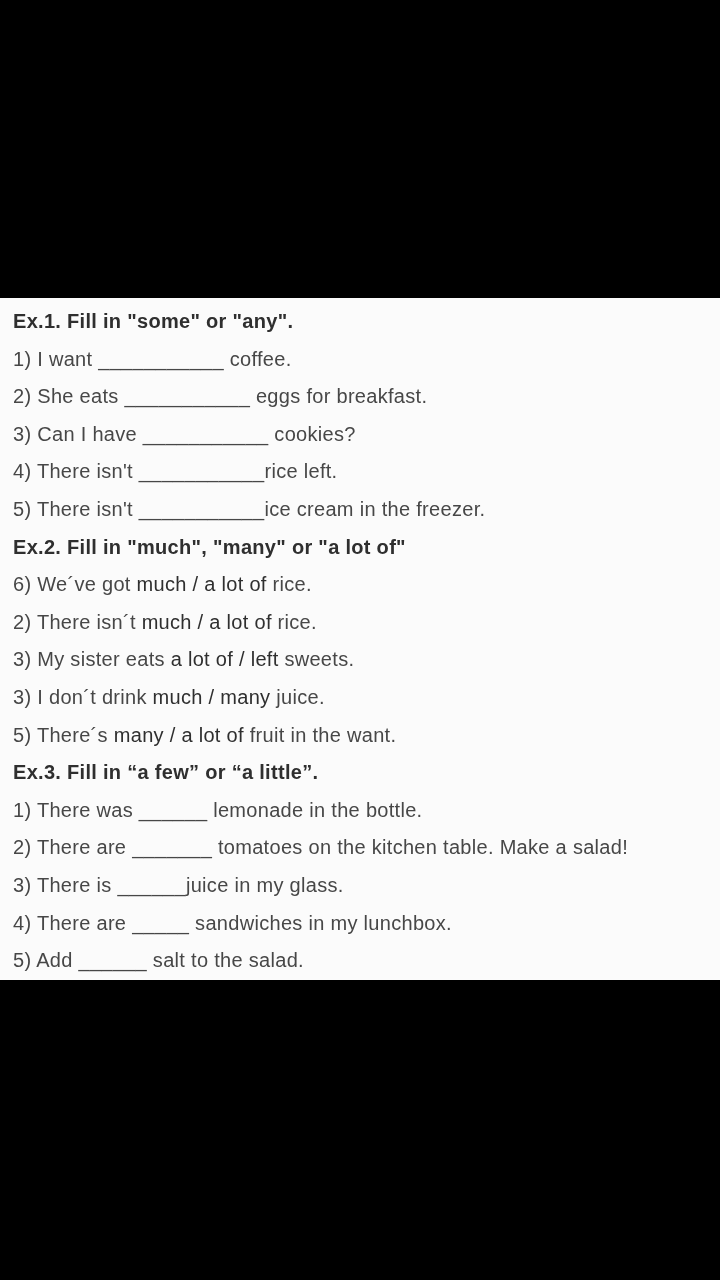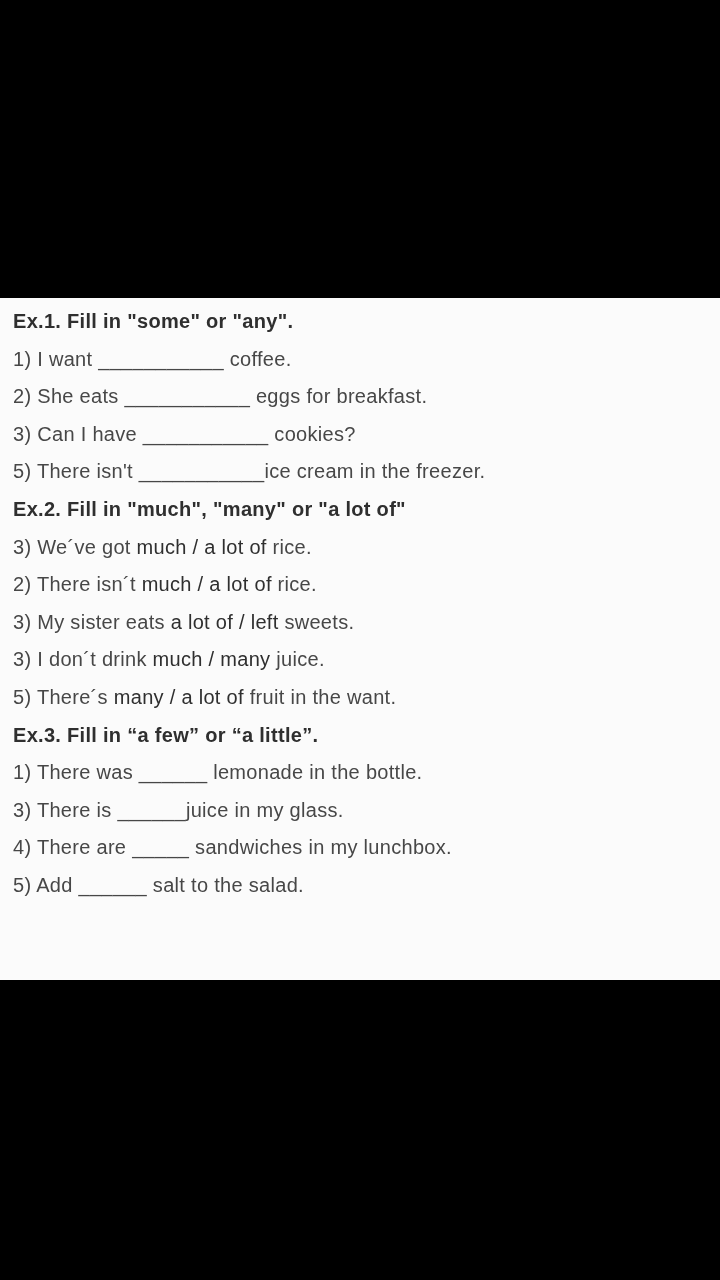--- a/index.html
+++ b/index.html
@@ -55,35 +55,37 @@
 
 <div class="letterbox top"></div>
 
 <div class="sheet">
 
   <section>
     <div class="line heading">Ex.1. Fill in "some" or "any".</div>
     <div class="line">1) I want ___________ coffee.</div>
     <div class="line">2) She eats ___________ eggs for breakfast.</div>
     <div class="line">3) Can I have ___________ cookies?</div>
+    <div class="line">4) There isn't ___________rice left.</div>
     <div class="line">5) There isn't ___________ice cream in the freezer.</div>
   </section>
 
   <section>
     <div class="line heading">Ex.2. Fill in "much", "many" or "a lot of"</div>
-    <div class="line"><span>3) We´ve got </span><b>much / a lot of</b><span> rice.</span></div>
+    <div class="line"><span>6) We´ve got </span><b>much / a lot of</b><span> rice.</span></div>
     <div class="line"><span>2) There isn´t </span><b>much / a lot of</b><span> rice.</span></div>
     <div class="line"><span>3) My sister eats </span><b>a lot of / left</b><span> sweets.</span></div>
     <div class="line"><span>3) I don´t drink </span><b>much / many</b><span> juice.</span></div>
     <div class="line"><span>5) There´s </span><b>many / a lot of</b><span> fruit in the want.</span></div>
   </section>
 
   <section>
     <div class="line heading">Ex.3. Fill in “a few” or “a little”.</div>
     <div class="line">1) There was ______ lemonade in the bottle.</div>
+    <div class="line">2) There are _______ tomatoes on the kitchen table. Make a salad!</div>
     <div class="line">3) There is ______juice in my glass.</div>
     <div class="line">4) There are _____ sandwiches in my lunchbox.</div>
     <div class="line">5) Add ______ salt to the salad.</div>
   </section>
 
 </div>
 
 <div class="letterbox bottom"></div>
 
 </body></html>

